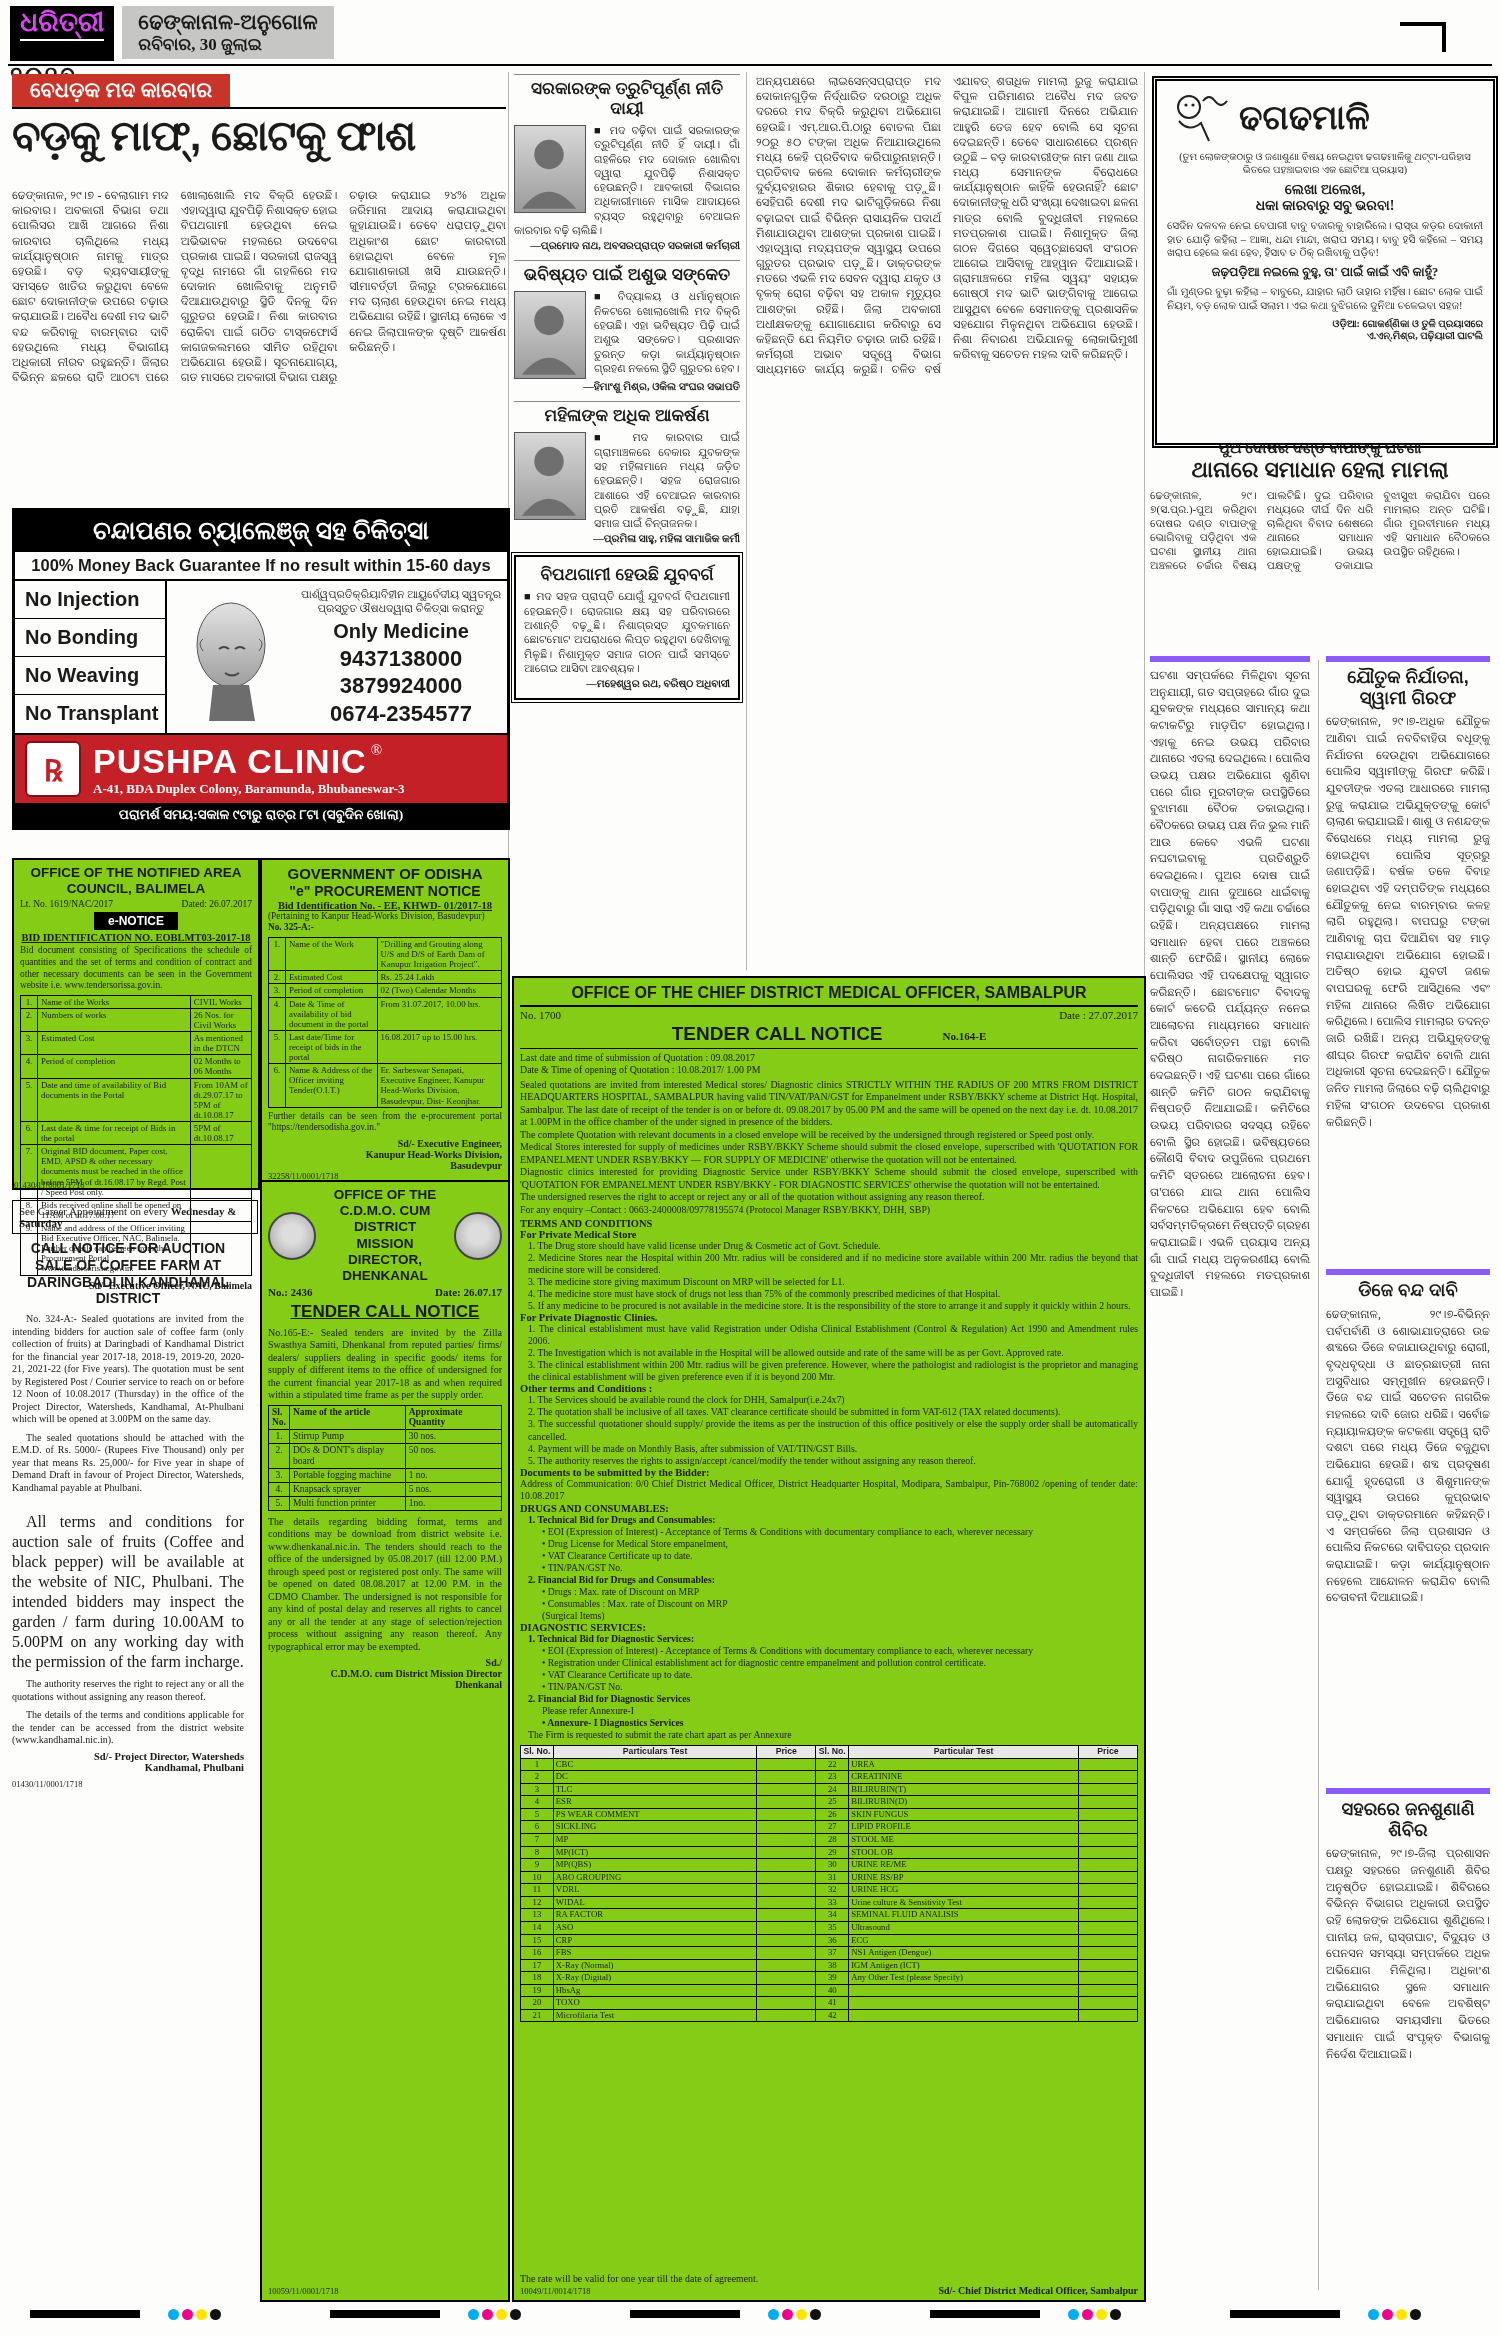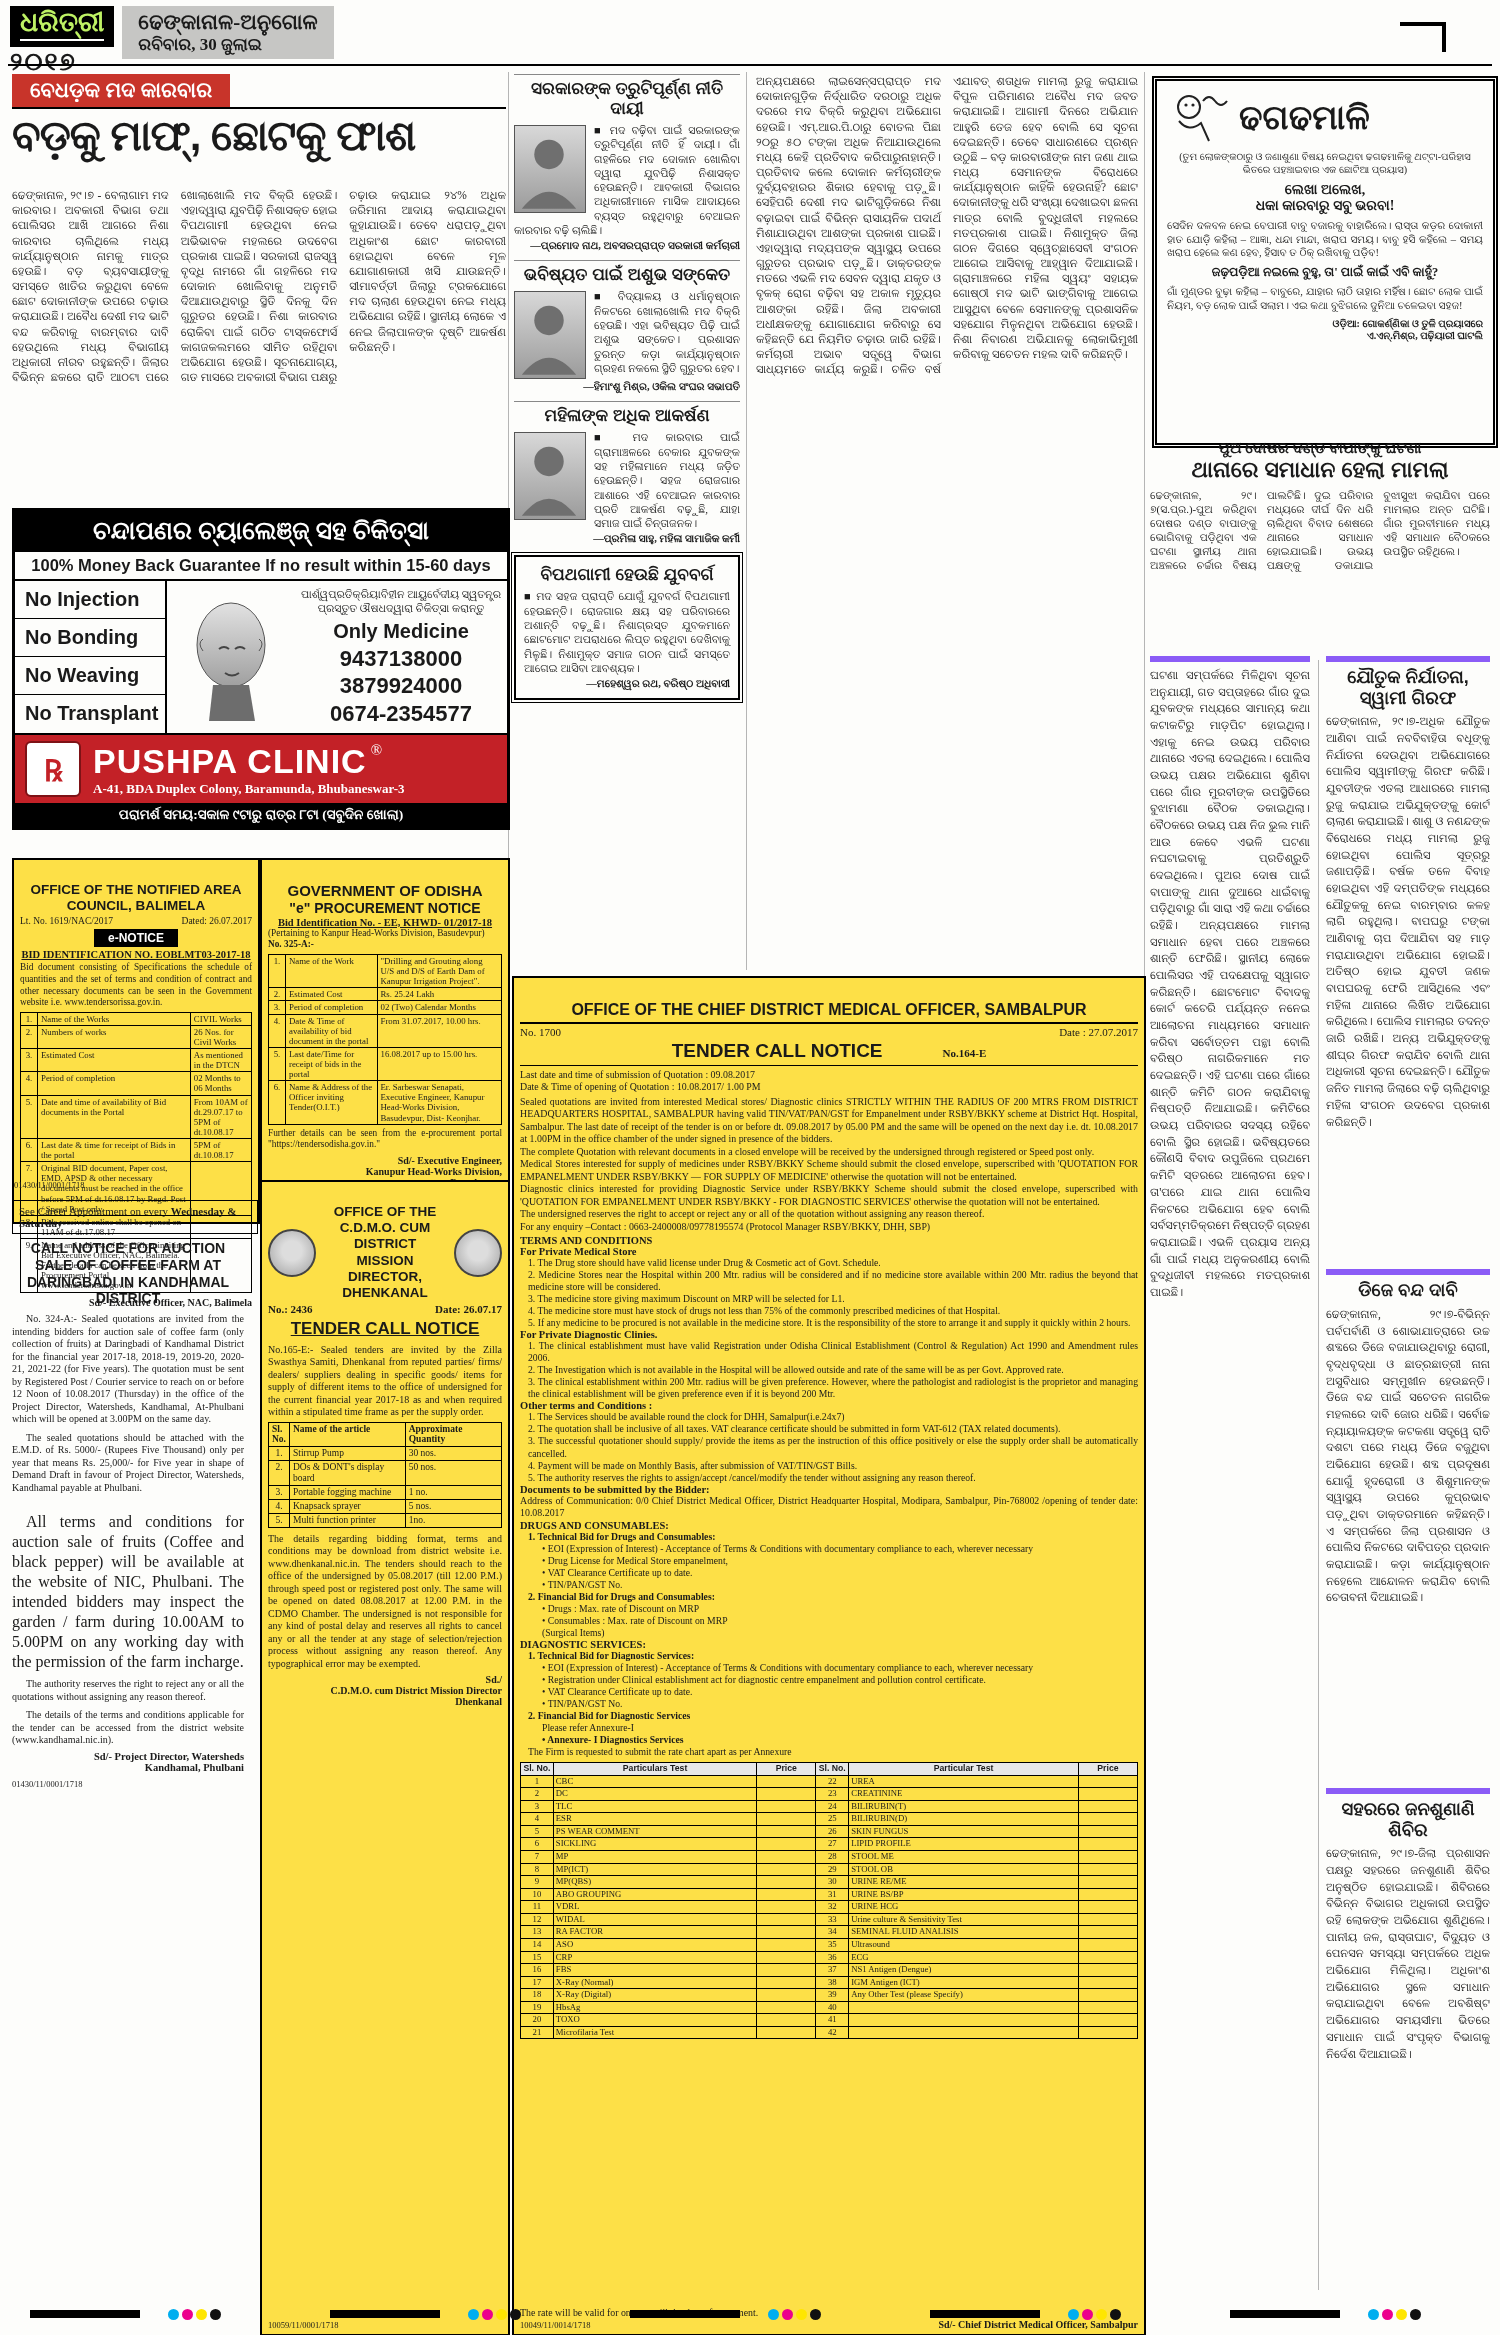--- a/index.html
+++ b/index.html
@@ -7,21 +7,21 @@
         font-family:"Liberation Serif",serif;color:#1a1a1a;overflow:hidden;}
   .abs{position:absolute;}
   .sans{font-family:"Liberation Sans",sans-serif;}
   .b{font-weight:bold;}
   .tc{text-align:center;}
   .clip{overflow:hidden;}
   .rule-v{position:absolute;width:1px;background:#b5b5b5;}
   .rule-h{position:absolute;height:2px;background:#000;}
 
   
-  .logo-box{background:#000;color:#bef264;padding:3px 10px 6px;display:inline-block;}
+  .logo-box{background:#000;color:#d946ef;padding:3px 10px 20px;display:inline-block;}
   .logo-txt{font-size:27px;font-weight:bold;line-height:1;border-bottom:2px solid #fff;padding-bottom:3px;}
   .year{font-size:25px;font-weight:bold;letter-spacing:2px;}
   .edition-box{background:#c6c6c4;padding:4px 16px;}
   .edition{font-size:21px;font-weight:bold;}
   .dateline{font-size:17px;font-weight:bold;}
   .cropmark{width:42px;height:26px;border-top:4px solid #000;border-right:4px solid #000;}
 
   
   .kicker{background:#c8342a;color:#fff;font-size:21px;font-weight:bold;padding:4px 18px;display:inline-block;}
   .kicker-rule{border-bottom:2px solid #000;}
@@ -64,21 +64,21 @@
   .only-med{font-size:20px;font-weight:bold;text-align:center;font-family:"Liberation Sans",sans-serif;margin:4px 0 2px;}
   .phone{font-size:22px;font-weight:bold;text-align:center;font-family:"Liberation Sans",sans-serif;line-height:1.25;}
   .ad-red{background:#c32127;color:#fff;position:relative;}
   .clinic-name{font-size:34px;font-weight:bold;letter-spacing:1px;font-family:"Liberation Sans",sans-serif;}
   .clinic-addr{font-size:13px;font-weight:bold;}
   .ad-black{background:#000;color:#fff;font-size:13.5px;font-weight:bold;text-align:center;padding:4px 0;}
   .rx-logo{width:52px;height:52px;background:#fff;border-radius:6px;color:#c32127;
            display:flex;align-items:center;justify-content:center;font-size:30px;font-weight:bold;border:2px solid #7e1216;}
 
   
-  .notice{border:2px solid #000;background:#fde047;padding:22px 6px;}
+  .notice{border:2px solid #000;background:#84cc16;padding:5px 6px;}
   .n-title{font-size:13.5px;font-weight:bold;text-align:center;font-family:"Liberation Sans",sans-serif;line-height:1.2;}
   .n-meta{font-size:9.5px;display:flex;justify-content:space-between;margin:2px 0;}
   .pill{background:#000;color:#fff;font-size:12px;font-weight:bold;text-align:center;padding:2px 14px;display:inline-block;}
   .n-bid{font-size:10.5px;font-weight:bold;text-decoration:underline;text-align:center;}
   .n-para{font-size:9.3px;line-height:1.25;text-align:justify;}
   .kv{width:100%;border-collapse:collapse;font-size:8.8px;line-height:1.15;margin-top:3px;}
   .kv td{border:1px solid #000;padding:1px 3px;vertical-align:top;}
   .kv .num{width:10px;text-align:center;}
   .sd{font-size:10px;font-weight:bold;text-align:right;margin-top:4px;}
   .code{font-size:8.5px;}

